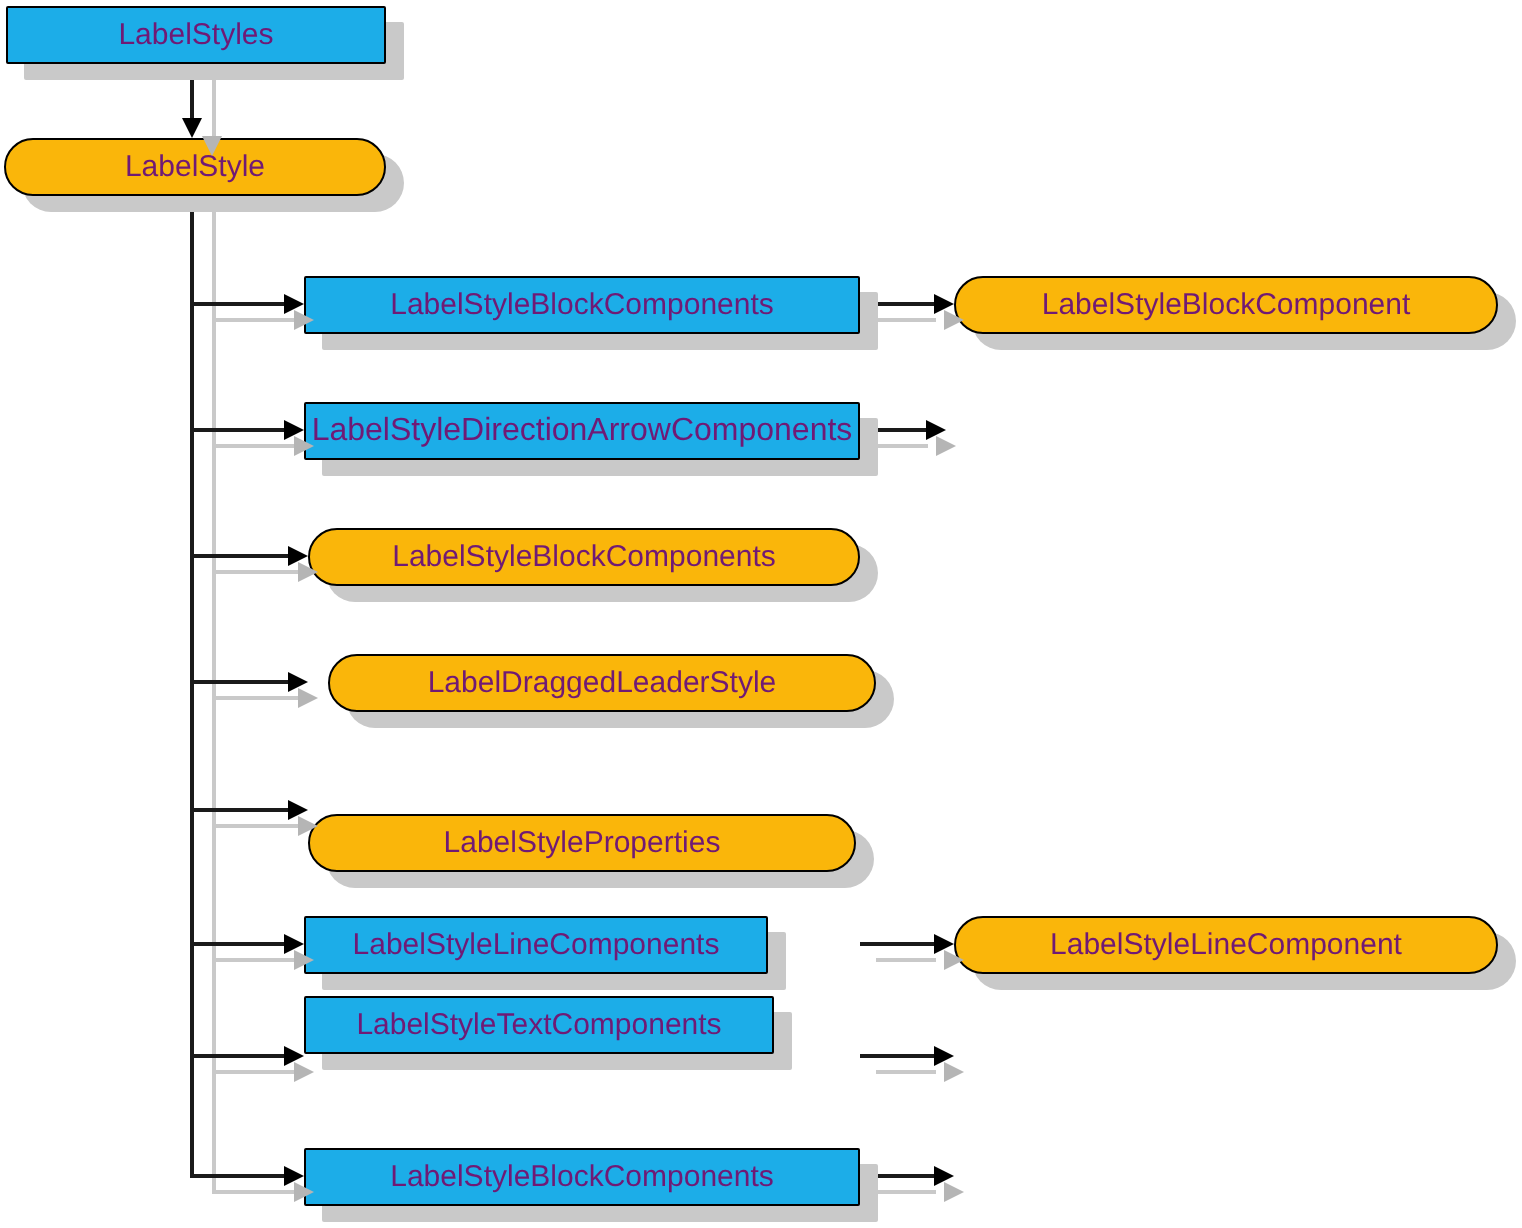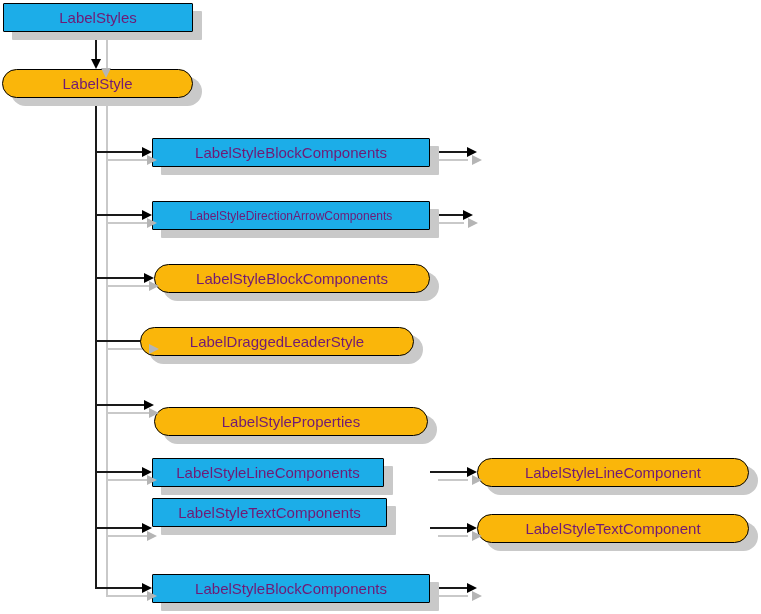--- a/index.html
+++ b/index.html
@@ -21,21 +21,21 @@
   .ar-d.sh{border-top-color:#b5b5b5;z-index:3;}
   
   .node{
     position:absolute;box-sizing:border-box;height:29px;border:1px solid #000;
     display:flex;align-items:center;justify-content:center;color:#701a75;
     font-size:15px;white-space:nowrap;z-index:2;cursor:pointer;
     box-shadow:9px 8px 0 #c9c9c9;
   }
   .rect{background:#1cade8;border-radius:1px;}
   .round{background:#fab60a;border-radius:14.5px;}
-  .fs12{font-size:12px;}
+  .fs12{font-size:16px;}
   .fs13{font-size:13px;}
 </style>
 </head>
 <body>
 
 <div class="canvas">
 
   <div class="ln v sh" style="left:106px;top:40px;height:557px"></div>
   <div class="ln h sh" style="left:106px;top:159px;width:41px"></div>
   <div class="ln h sh" style="left:106px;top:222px;width:41px"></div>
@@ -80,34 +80,34 @@
   <div class="ar-r" style="left:467px;top:467px"></div>
   <div class="ln h" style="left:430px;top:527px;width:37px"></div>
   <div class="ar-r" style="left:467px;top:523px"></div>
   <div class="ln h" style="left:430px;top:587px;width:37px"></div>
   <div class="ar-r" style="left:467px;top:583px"></div>
 
   <div class="node rect" style="left:3px;top:3px;width:190px">LabelStyles</div>
   <div class="node round" style="left:2px;top:69px;width:191px">LabelStyle</div>
 
   <div class="node rect" style="left:152px;top:138px;width:278px">LabelStyleBlockComponents</div>
+  <div class="node round" style="left:477px;top:138px;width:272px">LabelStyleBlockComponent</div>
 
   <div class="node rect fs12" style="left:152px;top:201px;width:278px">LabelStyleDirectionArrowComponents</div>
 
   <div class="node round" style="left:154px;top:264px;width:276px">LabelStyleBlockComponents</div>
 
-  <div class="node round" style="left:140px;top:327px;width:274px">LabelDraggedLeaderStyle</div>
+  <div class="node round" style="left:164px;top:327px;width:274px">LabelDraggedLeaderStyle</div>
 
   <div class="node round" style="left:154px;top:407px;width:274px">LabelStyleProperties</div>
 
   <div class="node rect" style="left:152px;top:458px;width:232px">LabelStyleLineComponents</div>
   <div class="node round" style="left:477px;top:458px;width:272px">LabelStyleLineComponent</div>
 
   <div class="node rect" style="left:152px;top:498px;width:235px">LabelStyleTextComponents</div>
-  <div class="node round" style="left:477px;top:514px;width:272px">LabelStyleTextComponent</div>
 
   <div class="node rect" style="left:152px;top:574px;width:278px">LabelStyleBlockComponents</div>
 
   <div class="ar-d sh" style="left:101px;top:68px"></div>
   <div class="ar-r sh" style="left:147px;top:155px"></div>
   <div class="ar-r sh" style="left:147px;top:218px"></div>
   <div class="ar-r sh" style="left:149px;top:281px"></div>
   <div class="ar-r sh" style="left:149px;top:344px"></div>
   <div class="ar-r sh" style="left:149px;top:408px"></div>
   <div class="ar-r sh" style="left:147px;top:475px"></div>

